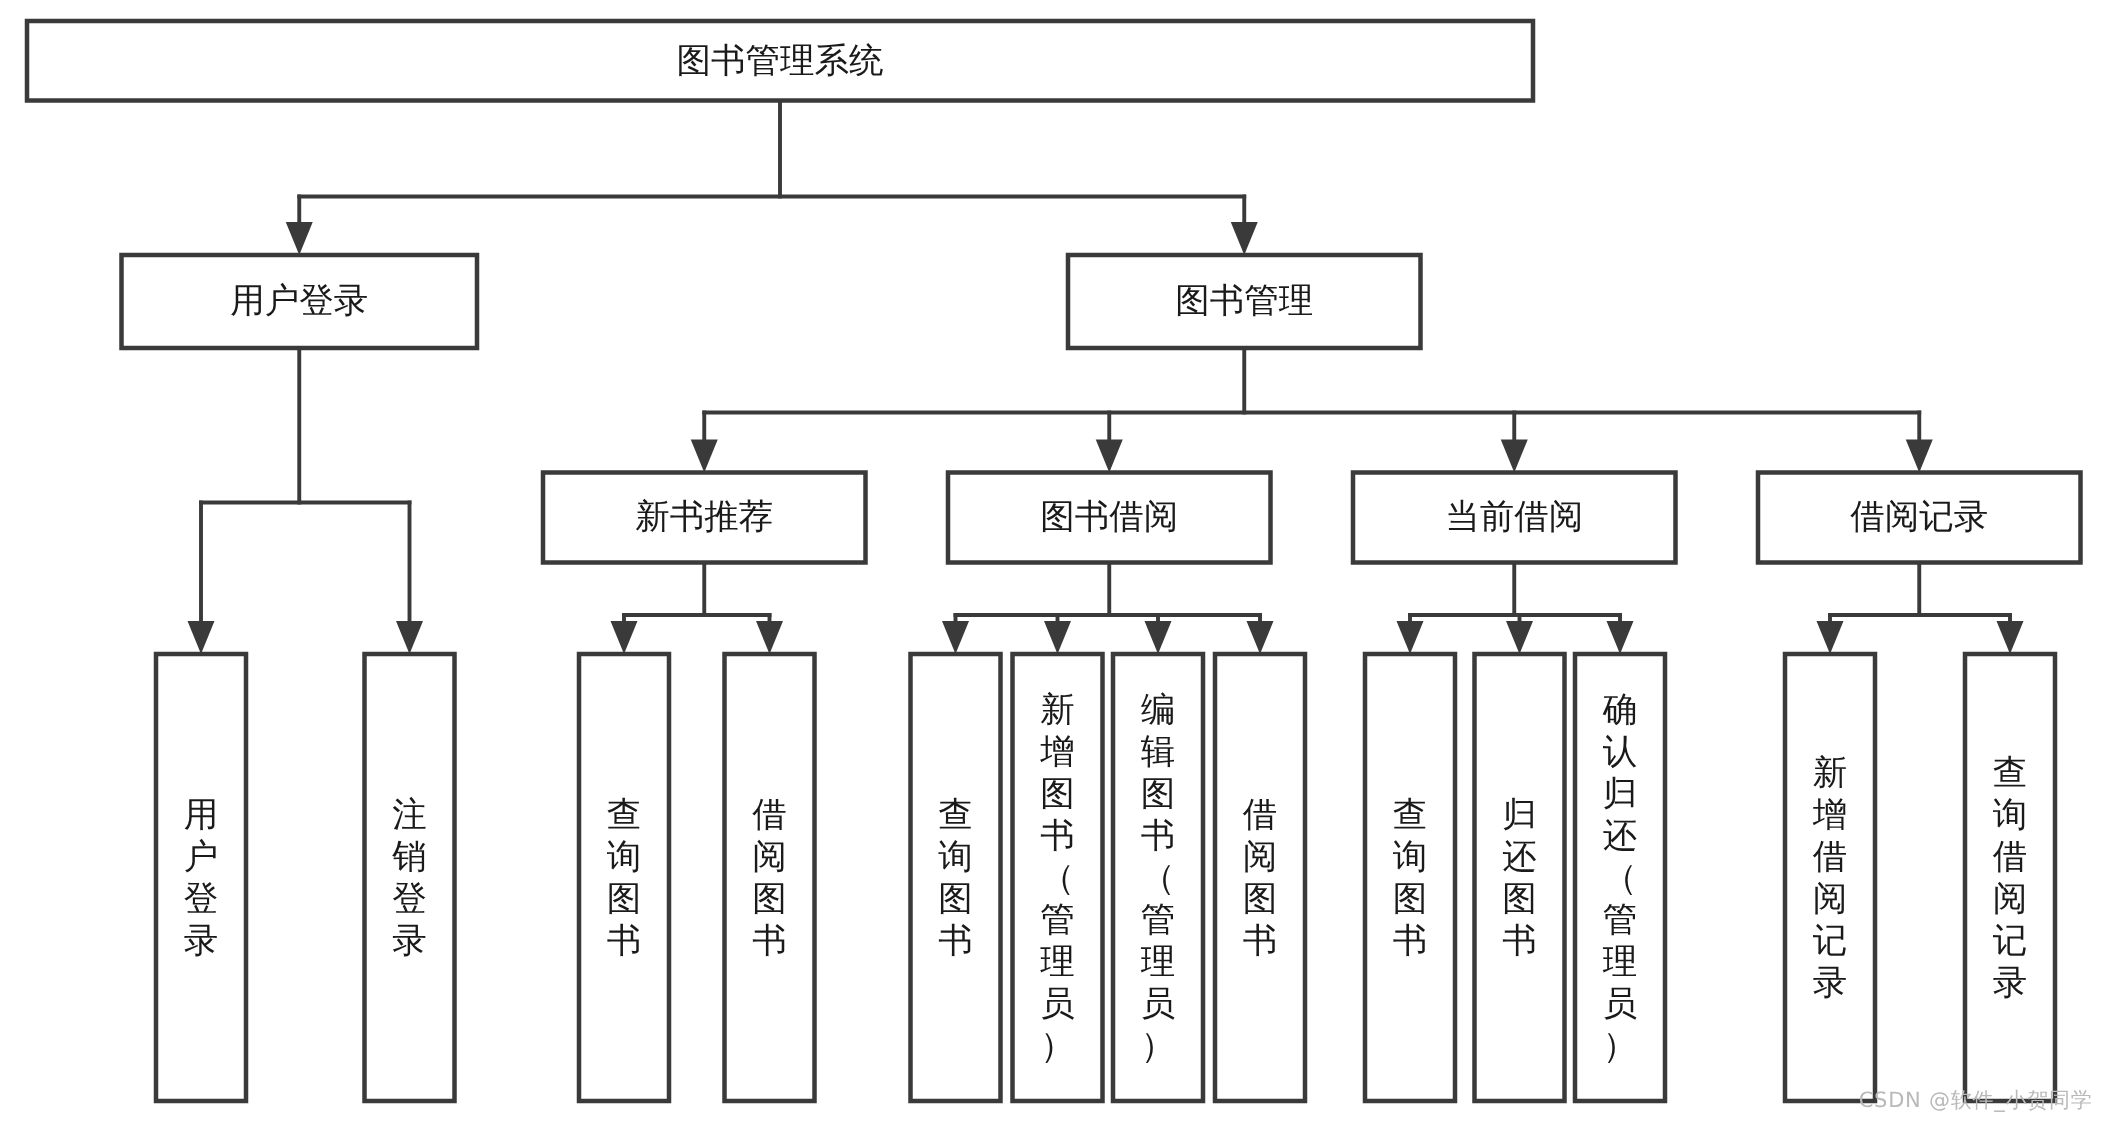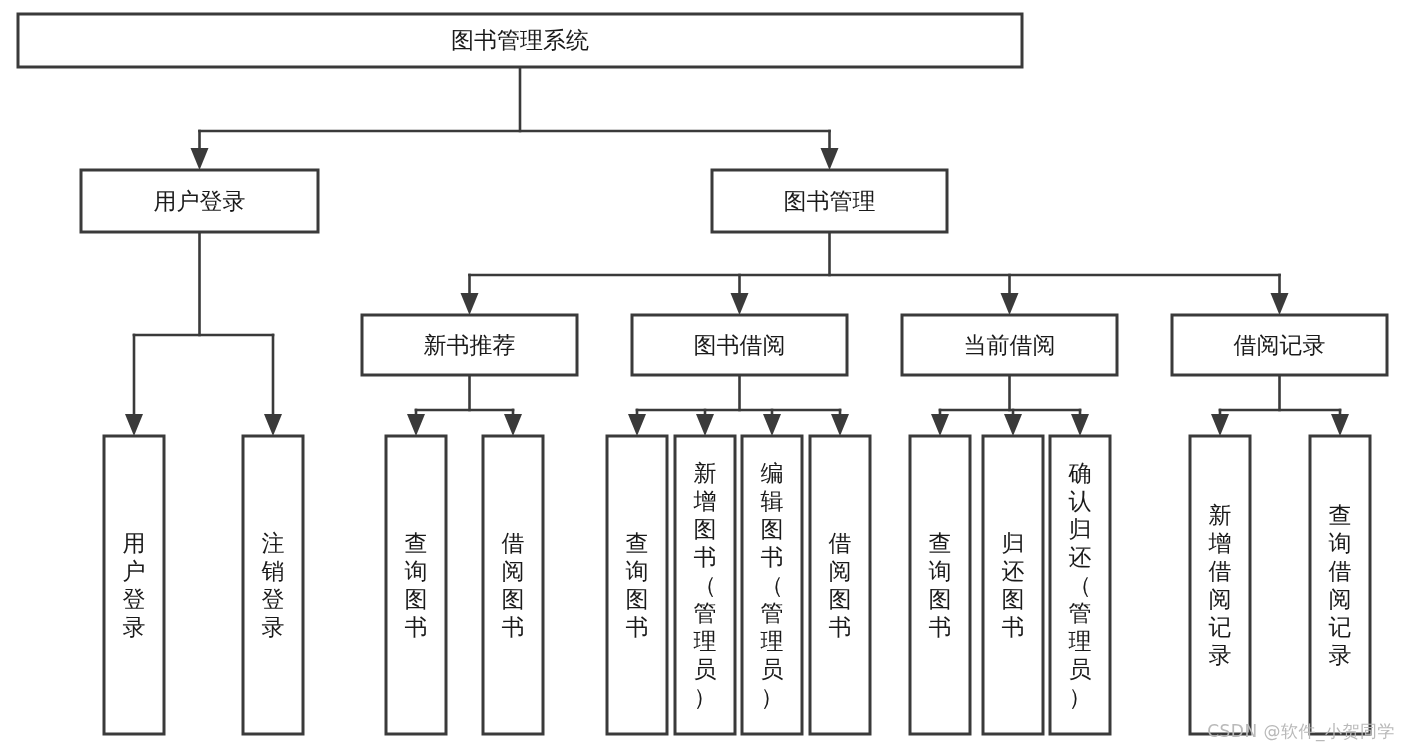--- a/index.html
+++ b/index.html
@@ -51,21 +51,21 @@
     font-family: "DejaVu Sans", "Liberation Sans", sans-serif;
     font-size: 23px;
     fill: #1a1a1a;
     text-anchor: middle;
   }
   .watermark-text {
     position: absolute;
     right: 10px;
     bottom: 4px;
     font-family: "DejaVu Sans", "Liberation Sans", sans-serif;
-    font-size: 17px;
+    font-size: 14px;
     color: #b9b9b9;
     letter-spacing: 0.5px;
     white-space: nowrap;
     user-select: none;
   }
 </style>
 </head>
 <body>
 
 <div id="diagram-root">

